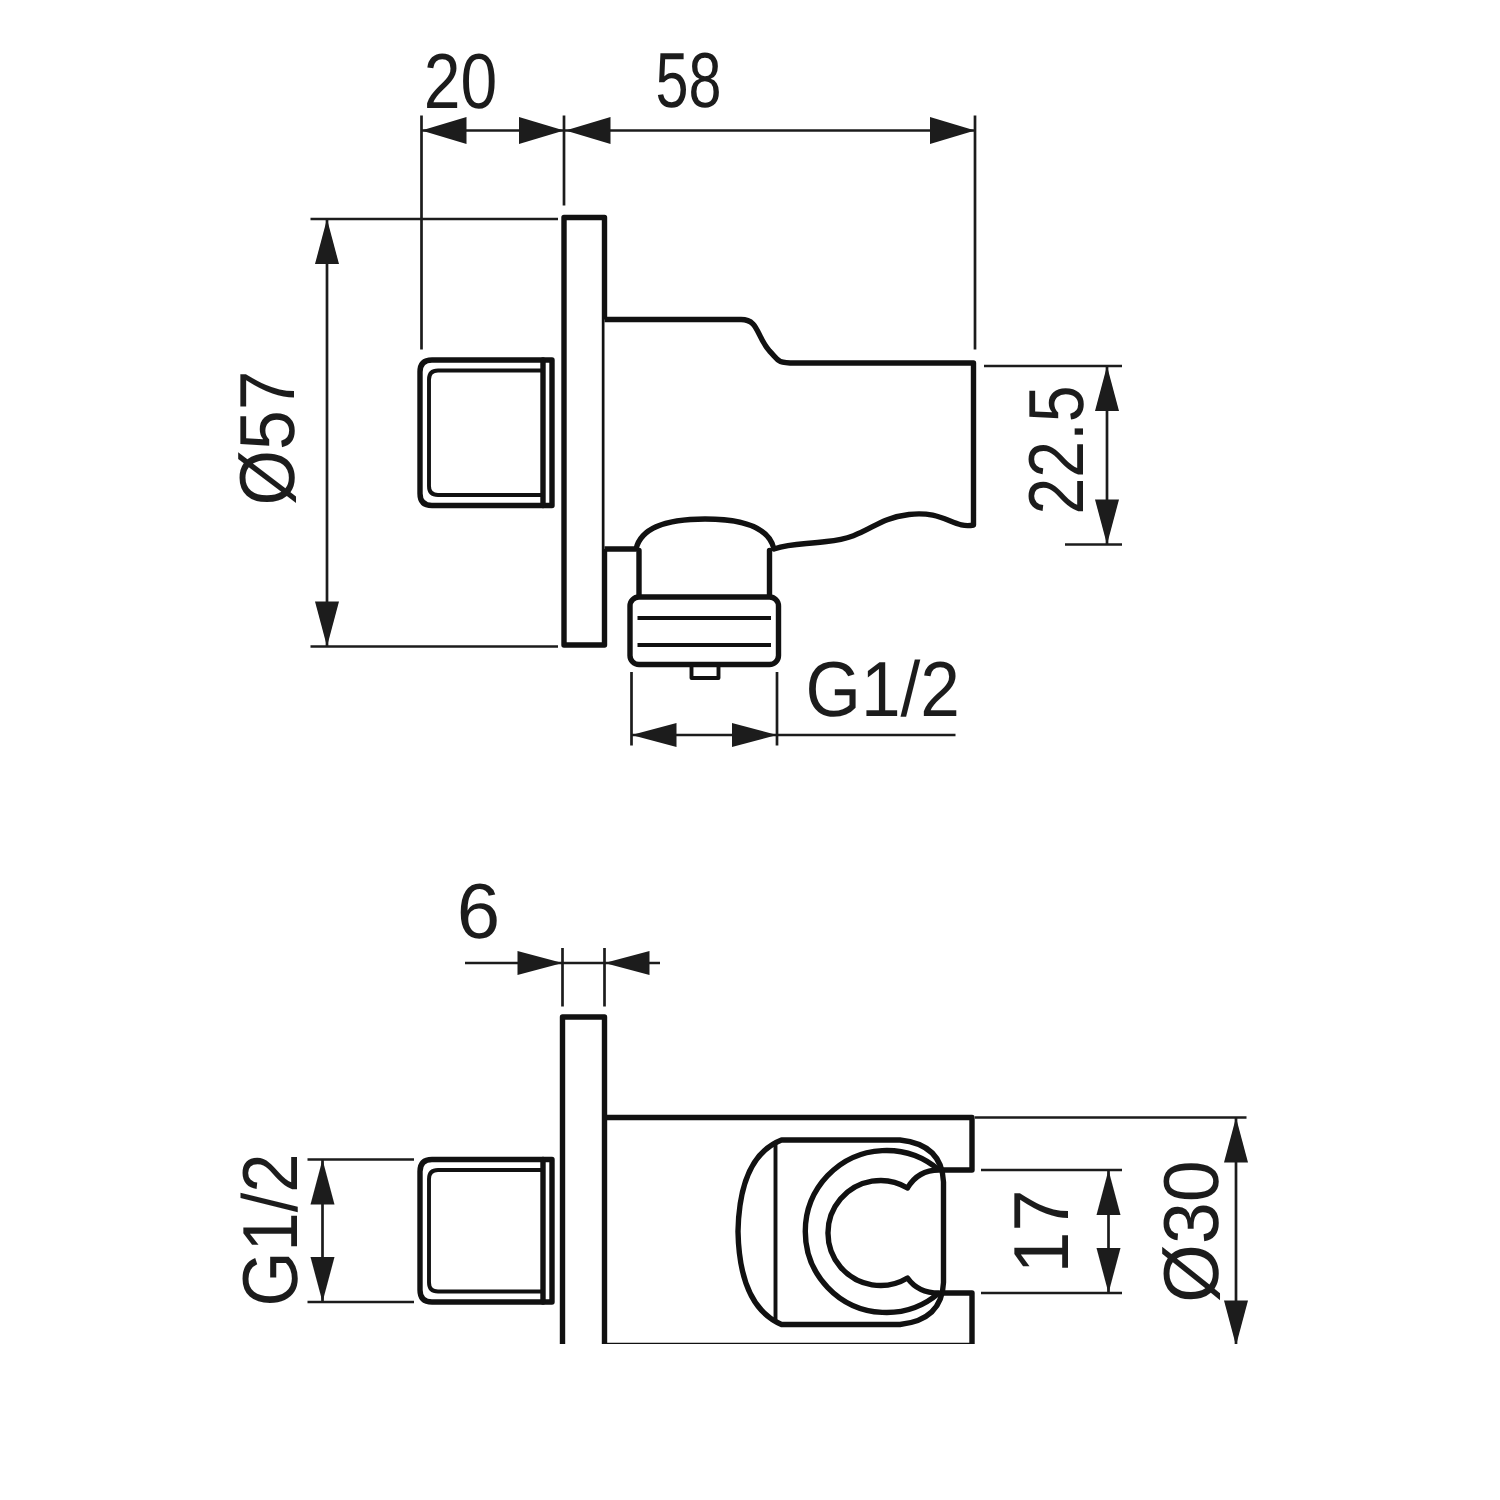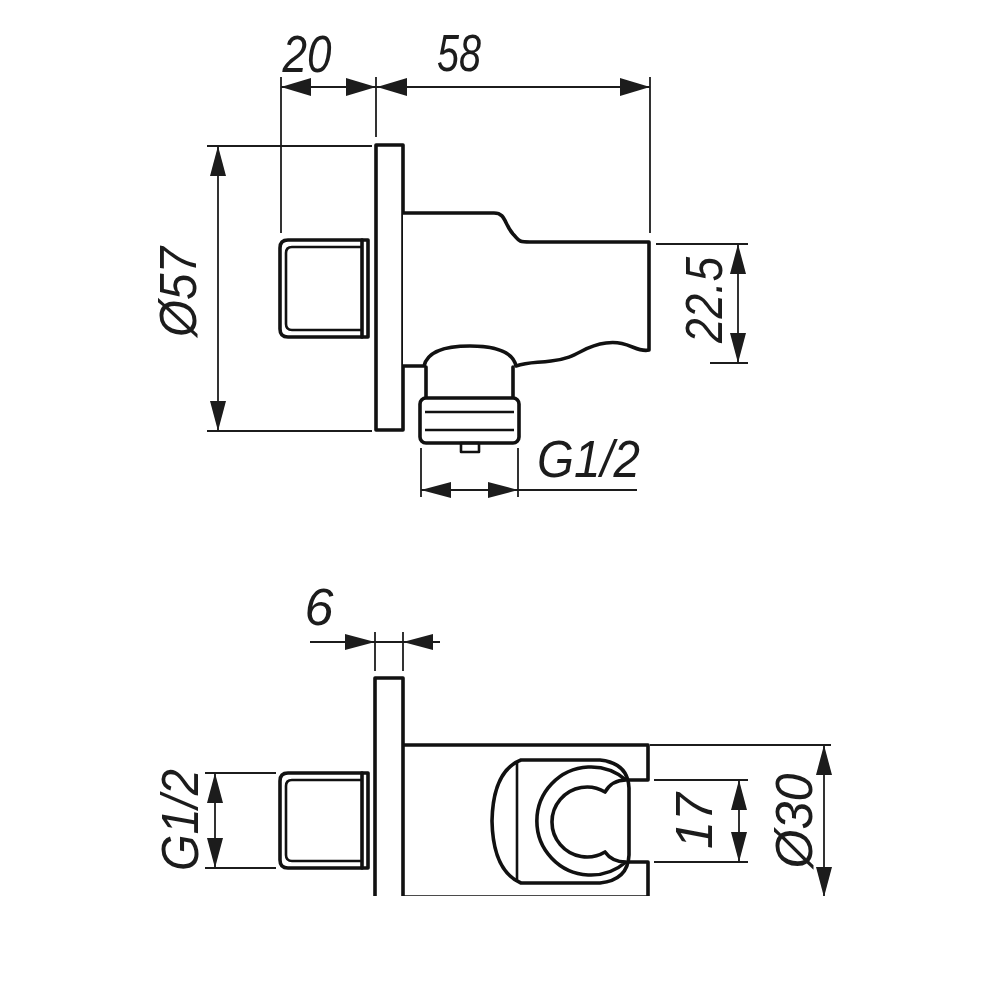--- a/index.html
+++ b/index.html
@@ -4,21 +4,20 @@
 <style>
   :root{
     --bg:#ffffff;
     --line:#111111;
     --dim:#1c1c1c;
   }
   html,body{margin:0;padding:0;background:var(--bg);}
   .stage{
     position:relative;width:1000px;height:896px;background:var(--bg);
     font-family:"Liberation Sans", sans-serif;
-    font-style:italic;
   }
   svg{position:absolute;left:0;top:0;}
   .outline{stroke:var(--line);stroke-width:3.6;fill:none;stroke-linejoin:round;stroke-linecap:round;}
   .outline-fill{stroke:var(--line);stroke-width:3.6;fill:#ffffff;stroke-linejoin:round;}
   .inner{stroke:var(--line);stroke-width:2.6;fill:none;stroke-linejoin:round;}
   .dimline{stroke:var(--dim);stroke-width:1.8;fill:none;}
   .arrow{fill:var(--dim);stroke:none;}
   .dimtext{
     font-family:"Liberation Sans", sans-serif;
     font-size:52px;fill:var(--dim);

